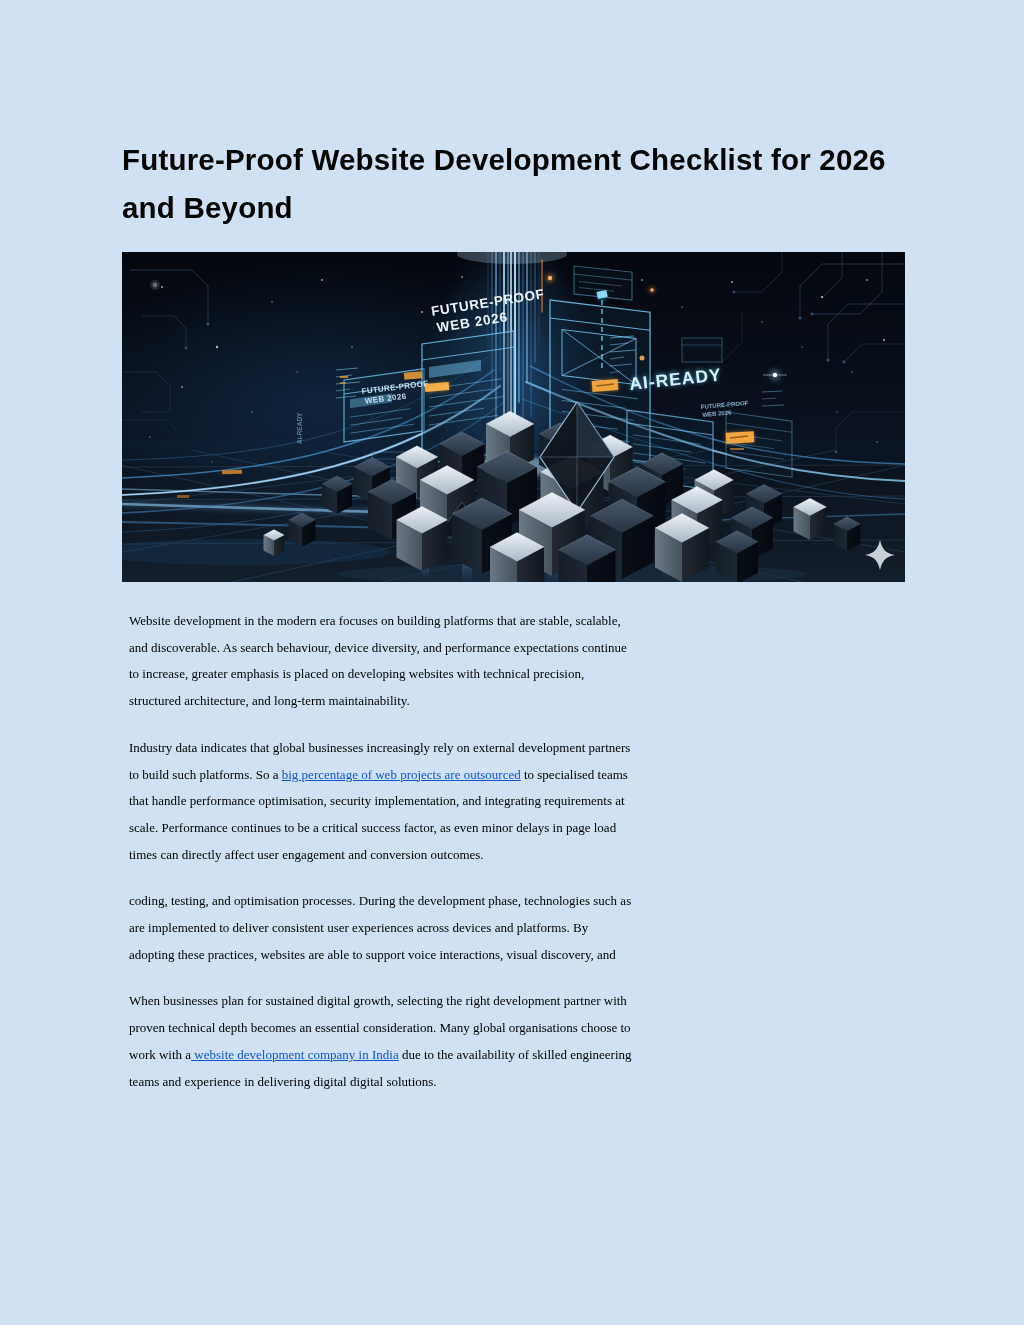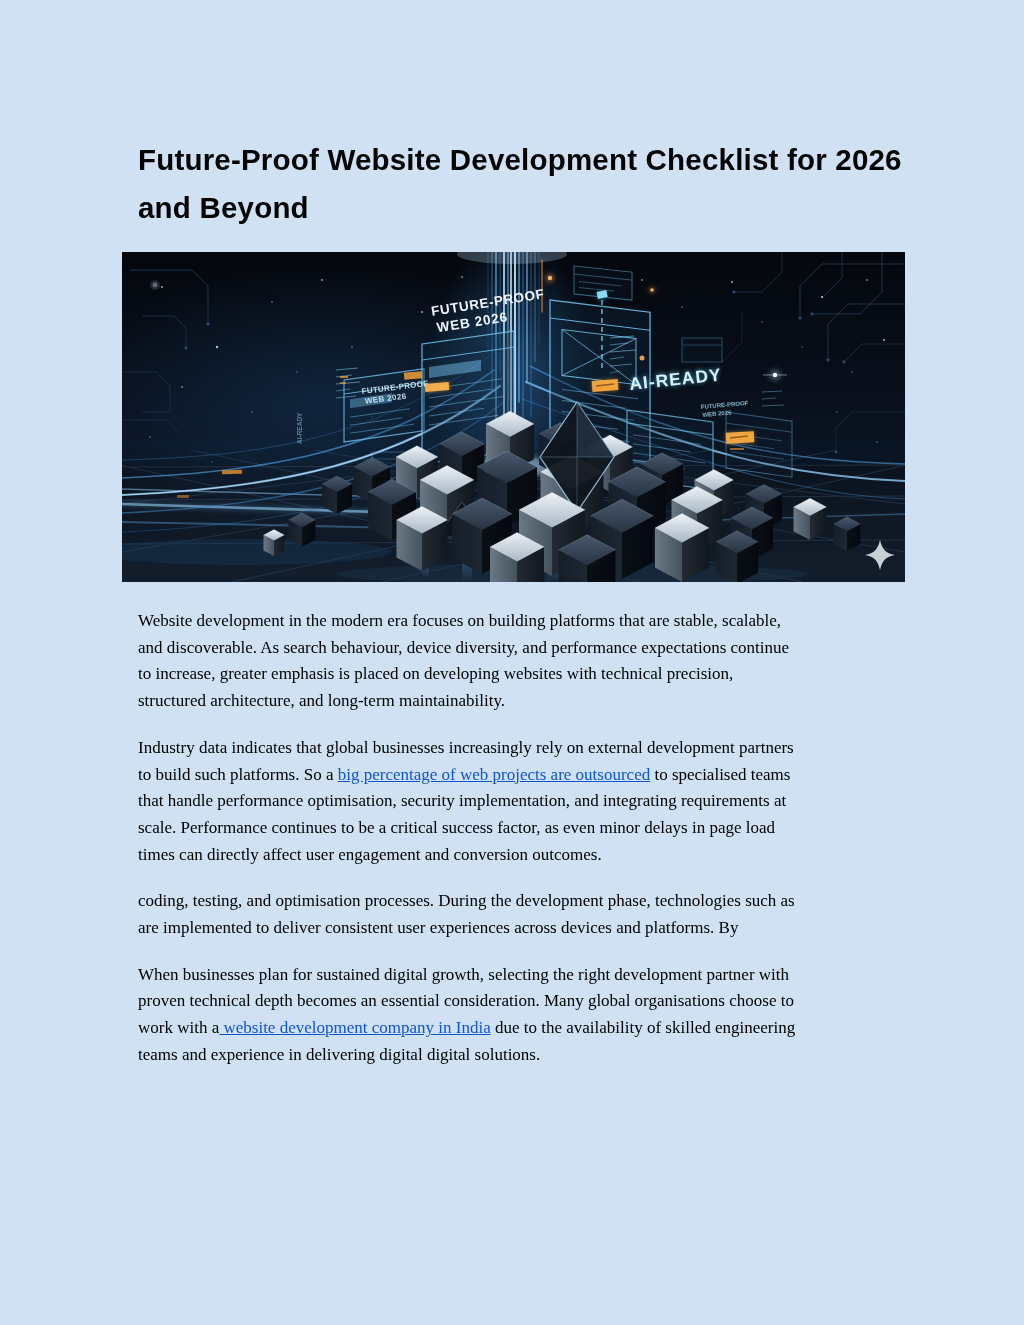--- a/index.html
+++ b/index.html
@@ -7,43 +7,43 @@
     width: 1024px; height: 1325px;
     background: var(--page_background, #cfe1f2);
     overflow: hidden;
   }
   .doc {
     position: relative;
     padding: 136px 0 0 122px;
     width: 902px;
   }
   h1.doc-title {
-    margin: 0 0 20px 16px;
+    margin: 0 0 20px 0;
     width: 820px;
     font-family: "Liberation Sans", sans-serif;
     font-weight: 700;
     font-size: 29.5px;
     line-height: 48px;
     letter-spacing: 0.2px;
     color: var(--heading_text, #050505);
   }
   figure.hero {
     margin: 0 0 26px 0;
     padding: 0;
     width: 783px;
     height: 330px;
     background: #060a12;
     overflow: hidden;
   }
   figure.hero svg { display: block; }
   p.doc-para {
-    margin: 0 0 20px 16px;
+    margin: 0 0 20px 7px;
     width: 781px;
     font-family: "Liberation Serif", serif;
-    font-size: 17px;
+    font-size: 13px;
     line-height: 26.7px;
     color: var(--body_text, #000000);
   }
   .ln { display: block; white-space: nowrap; }
   a.doclink {
     color: var(--link, #1155cc);
     text-decoration: underline;
     cursor: pointer;
     text-align: right;
   }
@@ -450,20 +450,21 @@
     <span class="ln">Industry data indicates that global businesses increasingly rely on external development partners</span>
     <span class="ln"><span>to build such platforms. So a </span><a class="doclink" href="#">big percentage of web projects are outsourced</a><span> to specialised teams</span></span>
     <span class="ln">that handle performance optimisation, security implementation, and integrating requirements at</span>
     <span class="ln">scale. Performance continues to be a critical success factor, as even minor delays in page load</span>
     <span class="ln">times can directly affect user engagement and conversion outcomes.</span>
   </p>
 
   <p class="doc-para">
     <span class="ln">coding, testing, and optimisation processes. During the development phase, technologies such as</span>
     <span class="ln">are implemented to deliver consistent user experiences across devices and platforms. By</span>
+    <span class="ln">adopting these practices, websites are able to support voice interactions, visual discovery, and</span>
   </p>
 
   <p class="doc-para">
     <span class="ln">When businesses plan for sustained digital growth, selecting the right development partner with</span>
     <span class="ln">proven technical depth becomes an essential consideration. Many global organisations choose to</span>
     <span class="ln"><span>work with a</span><a class="doclink" href="#"> website development company in India</a><span> due to the availability of skilled engineering</span></span>
     <span class="ln">teams and experience in delivering digital digital solutions.</span>
   </p>
 
 </main>

